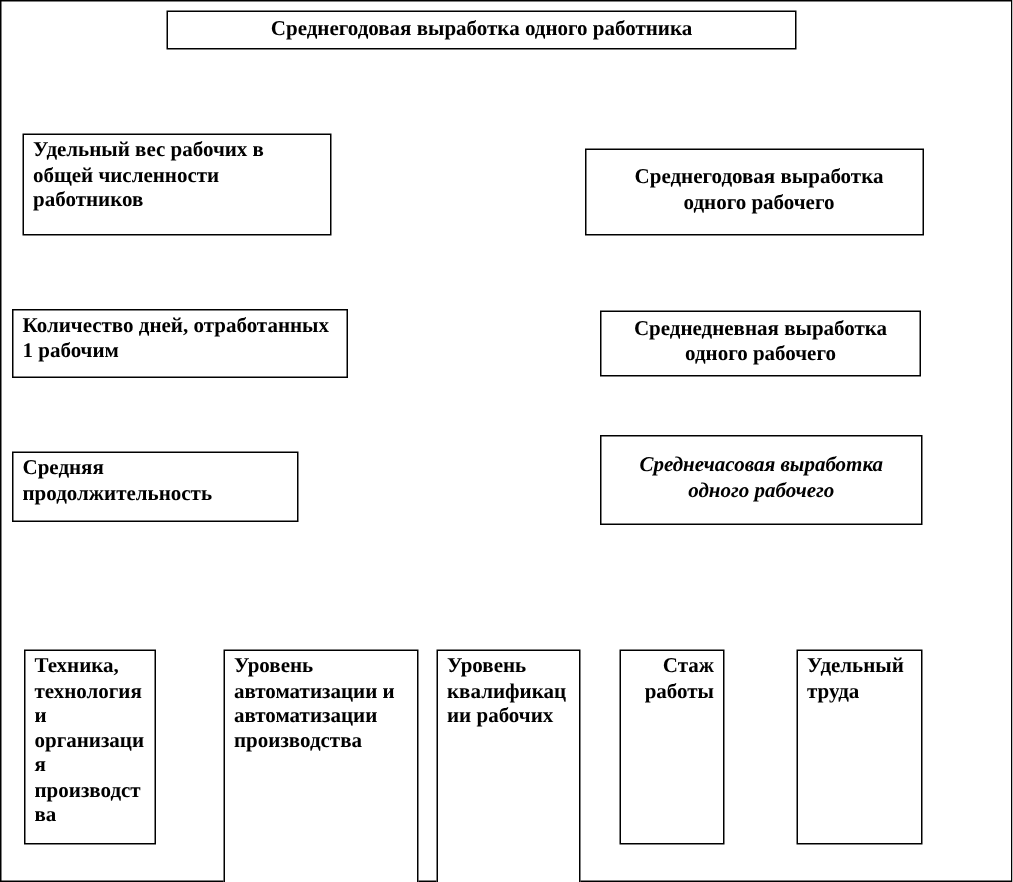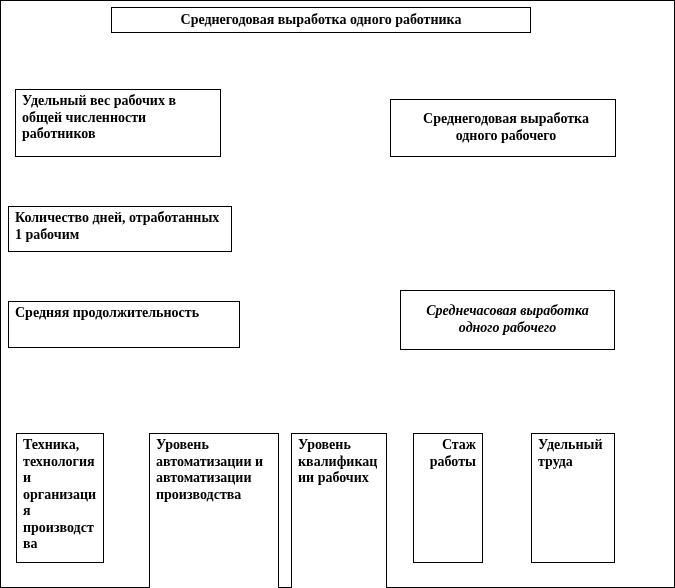--- a/index.html
+++ b/index.html
@@ -40,41 +40,42 @@
   .narrow {
     overflow-wrap: break-word;
     word-break: break-word;
   }
   
   .b-title { left: 110px; top: 6px;  width: 420px; height: 26px; }
   .b-l1    { left: 14px;  top: 88px;  width: 206px; height: 68px; }
   .b-r1    { left: 389px; top: 98px;  width: 226px; height: 58px; padding-left: 12px; }
   .b-l2    { left: 7px;   top: 193px; width: 224px; height: 46px; margin-top: 12px; }
   .b-r2    { left: 399px; top: 206px; width: 214px; height: 44px; }
-  .b-l3    { left: 7px;   top: 300px; width: 232px; height: 47px; }
+  .b-l3    { left: 7px;   top: 300px; width: 191px; height: 47px; }
   .b-r3    { left: 399px; top: 289px; width: 215px; height: 60px; font-style: italic; }
   .b-b1    { left: 15px;  top: 432px; width: 88px;  height: 130px; }
   .b-b2    { left: 148px; top: 432px; width: 130px; height: 164px; }
   .b-b3    { left: 290px; top: 432px; width: 96px;  height: 160px; }
   .b-b4    { left: 412px; top: 432px; width: 70px;  height: 130px; text-align: right; }
   .b-b5    { left: 530px; top: 432px; width: 84px;  height: 130px; }
 </style>
 </head>
 <body>
 
 <div class="canvas">
 
   <div class="box flex-center b-title">Среднегодовая выработка одного работника</div>
 
   <div class="box b-l1">Удельный вес рабочих в общей численности работников</div>
 
   <div class="box flex-center b-r1">Среднегодовая выработка одного рабочего</div>
 
   <div class="box b-l2">Количество дней, отработанных 1 рабочим</div>
 
+  <div class="box flex-center b-r2">Среднедневная выработка одного рабочего</div>
 
   <div class="box b-l3">Средняя продолжительность</div>
 
   <div class="box flex-center b-r3">Среднечасовая выработка одного рабочего</div>
 
   <div class="box narrow b-b1">Техника, технология и организация производства</div>
 
   <div class="box narrow b-b2">Уровень автоматизации и автоматизации производства</div>
 
   <div class="box narrow b-b3">Уровень квалификации рабочих</div>

